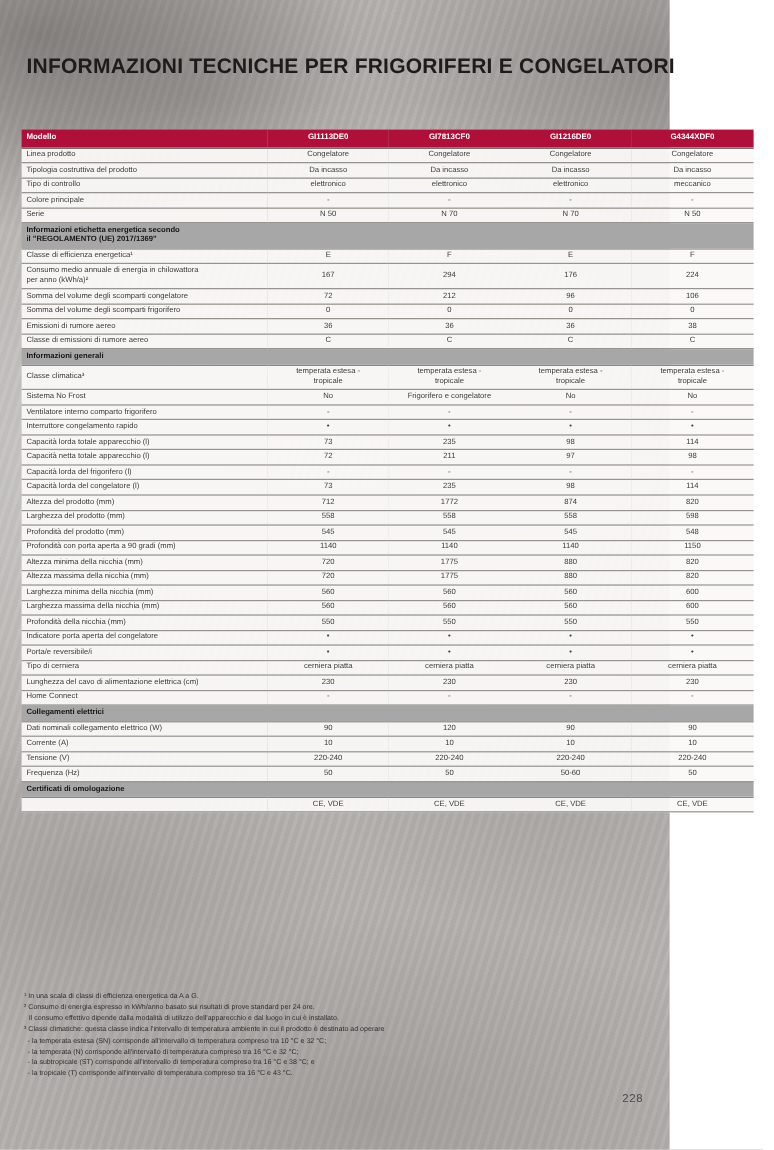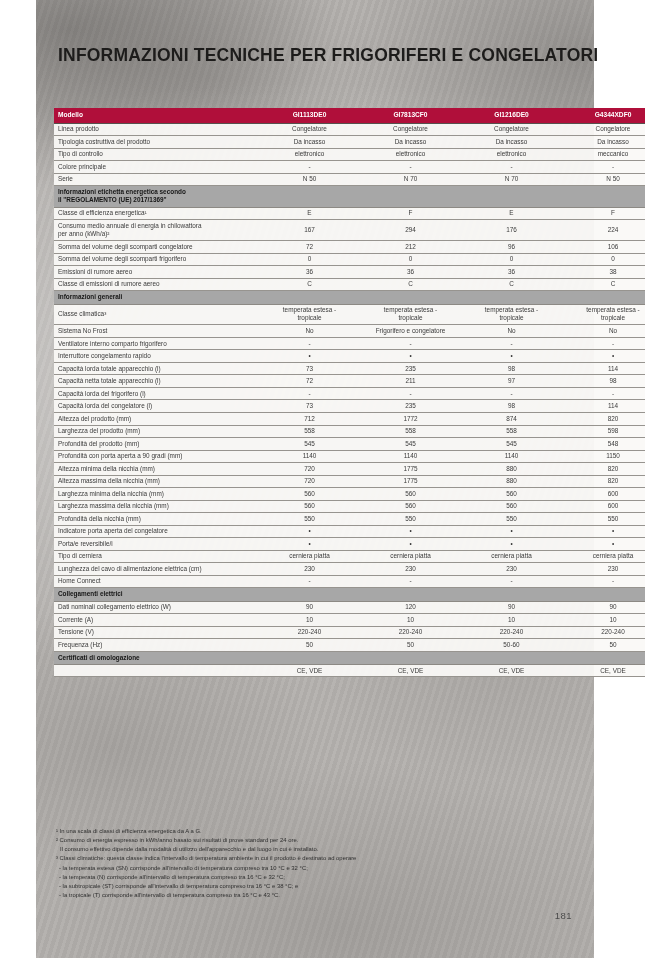--- a/index.html
+++ b/index.html
@@ -9,21 +9,20 @@
     background-color:#b3b0ad;
     background-image:
       radial-gradient(900px 420px at 50% 40%, rgba(255,255,255,0.40), rgba(255,255,255,0) 72%),
       radial-gradient(420px 260px at 6% 3%,  rgba(58,56,54,0.38),  rgba(58,56,54,0) 62%),
       radial-gradient(380px 240px at 97% 6%, rgba(72,70,68,0.30),  rgba(72,70,68,0) 62%),
       radial-gradient(300px 220px at 30% 8%, rgba(105,102,99,0.25), rgba(105,102,99,0) 60%),
       radial-gradient(340px 240px at 14% 78%, rgba(126,123,120,0.28), rgba(126,123,120,0) 60%),
       radial-gradient(280px 200px at 82% 70%, rgba(142,139,136,0.24), rgba(142,139,136,0) 60%),
       radial-gradient(500px 260px at 55% 97%, rgba(120,117,114,0.30), rgba(120,117,114,0) 65%),
       repeating-linear-gradient(107deg, rgba(255,255,255,0.05) 0 3px, rgba(90,88,86,0.05) 3px 7px);
-    margin-left: 36px;
   }
   .page-title{
     position:absolute;left:22px;top:33px;width:600px;
     font-size:17.5px;font-weight:600;letter-spacing:0.2px;color:#1d1c1b;
   }
   table.spec-table{
     position:absolute;left:18px;top:108px;width:610px;
     border-collapse:collapse;table-layout:fixed;
   }
   table.spec-table td{
@@ -369,15 +368,15 @@
       <div class="fline first">¹ In una scala di classi di efficienza energetica da A a G.</div>
       <div class="fline first">² Consumo di energia espresso in kWh/anno basato sui risultati di prove standard per 24 ore.</div>
       <div class="fline cont">Il consumo effettivo dipende dalla modalità di utilizzo dell'apparecchio e dal luogo in cui è installato.</div>
       <div class="fline first">³ Classi climatiche: questa classe indica l'intervallo di temperatura ambiente in cui il prodotto è destinato ad operare</div>
       <div class="fline dash">- la temperata estesa (SN) corrisponde all'intervallo di temperatura compreso tra 10 °C e 32 °C;</div>
       <div class="fline dash">- la temperata (N) corrisponde all'intervallo di temperatura compreso tra 16 °C e 32 °C;</div>
       <div class="fline dash">- la subtropicale (ST) corrisponde all'intervallo di temperatura compreso tra 16 °C e 38 °C; e</div>
       <div class="fline dash">- la tropicale (T) corrisponde all'intervallo di temperatura compreso tra 16 °C e 43 °C.</div>
     </div>
 
-  <div class="page-number">181</div>
+  <div class="page-number">228</div>
 
 </div>
 
 </body></html>

